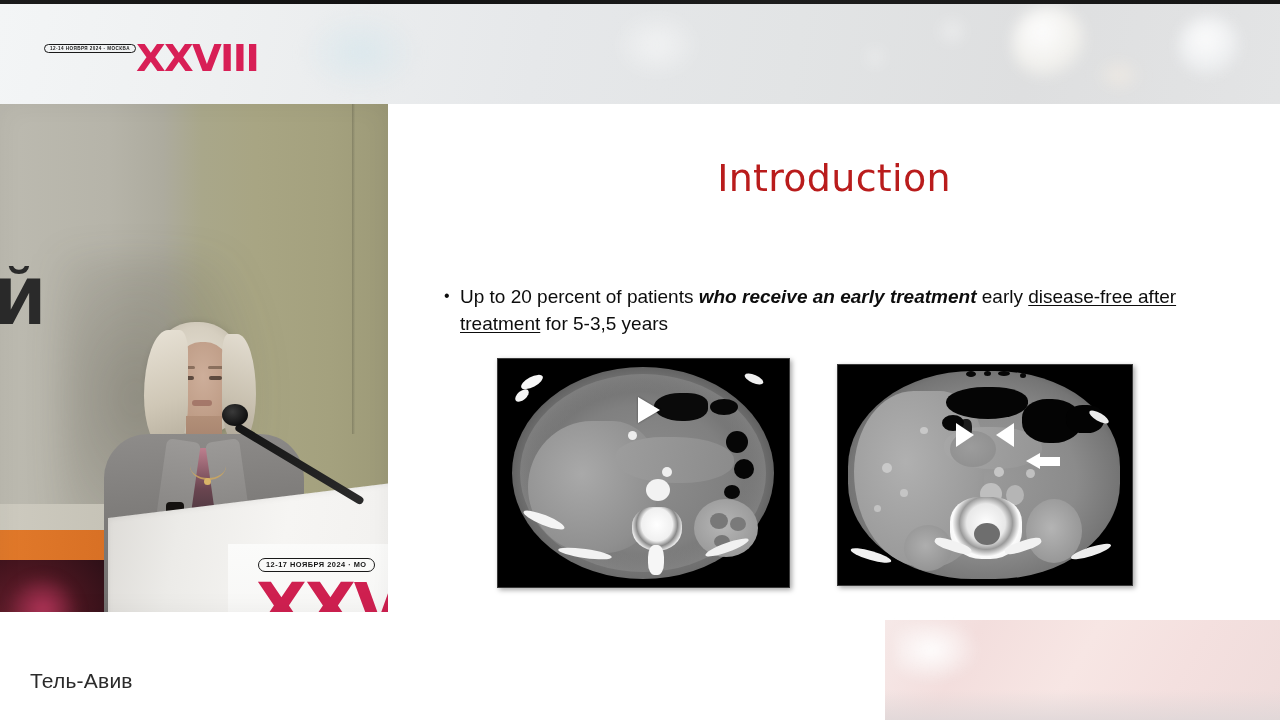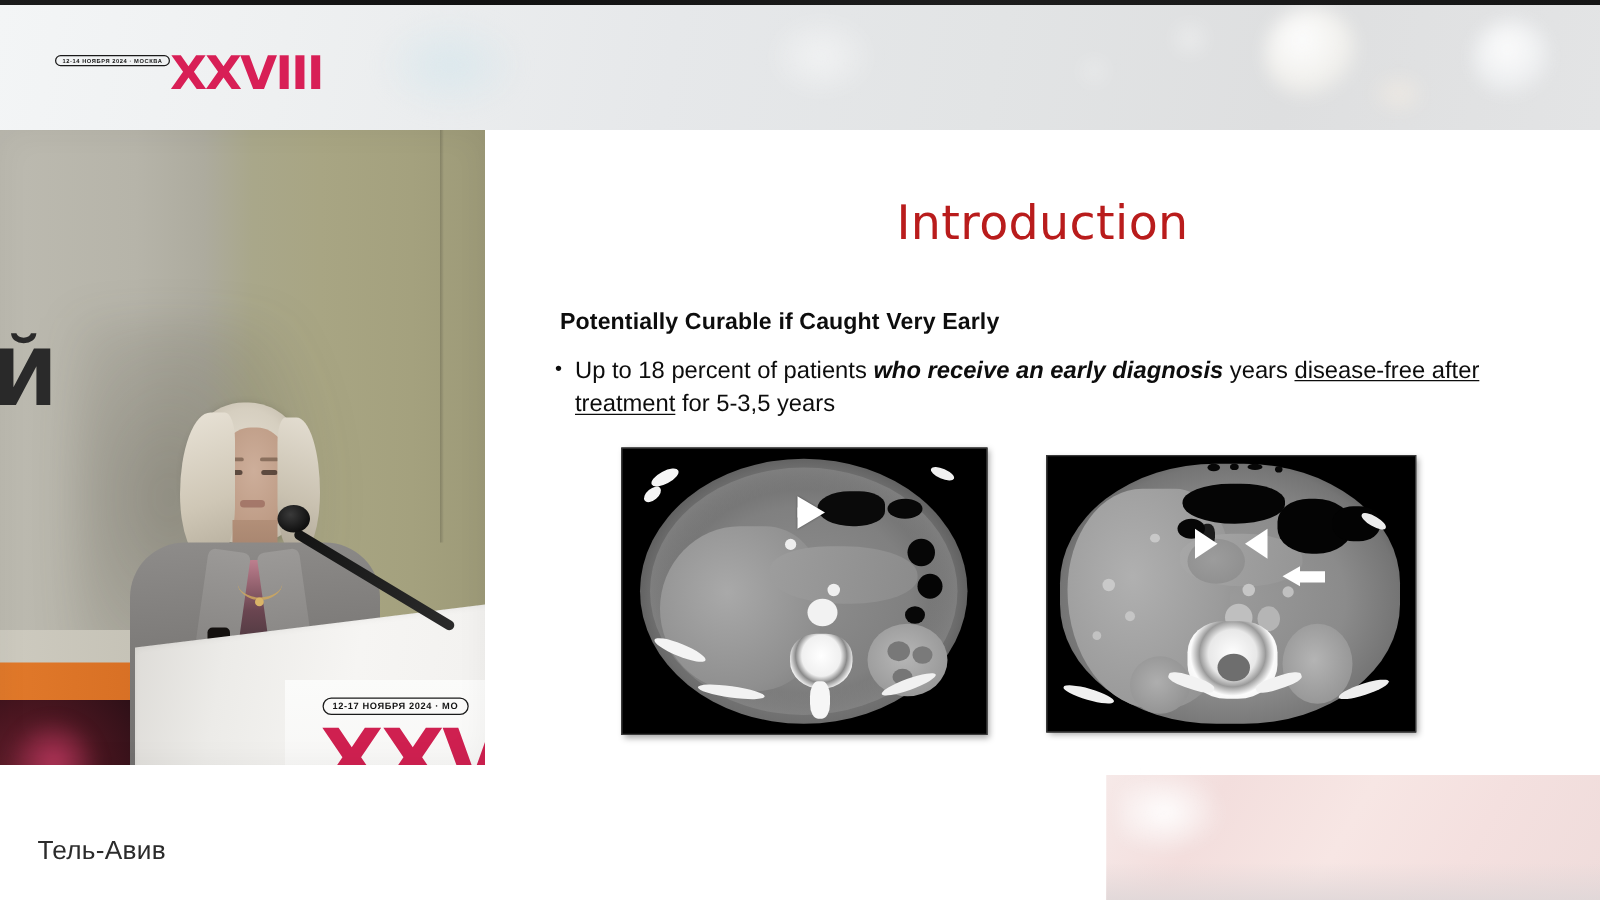--- a/index.html
+++ b/index.html
@@ -461,25 +461,24 @@
     <div class="podium-roman">XXVI</div>
 
     <div class="mic-stand"></div>
     <div class="mic-head"></div>
 
     <div class="video-mask"></div>
   </div>
 
   <div class="slide">
     <div class="slide-title">Introduction</div>
-    <div class="slide-head">Potentially Curable if Caught Very Early</div>
 
     <div class="slide-bullet">
       <span class="dot">•</span>
-      <span class="btxt"><span>Up to 18 percent of patients </span><span class="bi">who receive an early diagnosis</span><span> years </span><span class="bu">disease-free after treatment</span><span> for 5-3,5 years</span></span>
+      <span class="btxt"><span>Up to 20 percent of patients </span><span class="bi">who receive an early treatment</span><span> early </span><span class="bu">disease-free after treatment</span><span> for 5-3,5 years</span></span>
     </div>
 
     <div class="ct ct-a">
       <div class="ct-inner">
         <div class="abd a-outer"></div>
         <div class="abd a-fat"></div>
         <div class="abd a-liver"></div>
         <div class="abd a-panc"></div>
         <div class="abd a-stomach"></div>
         <div class="abd a-bowel1"></div>

